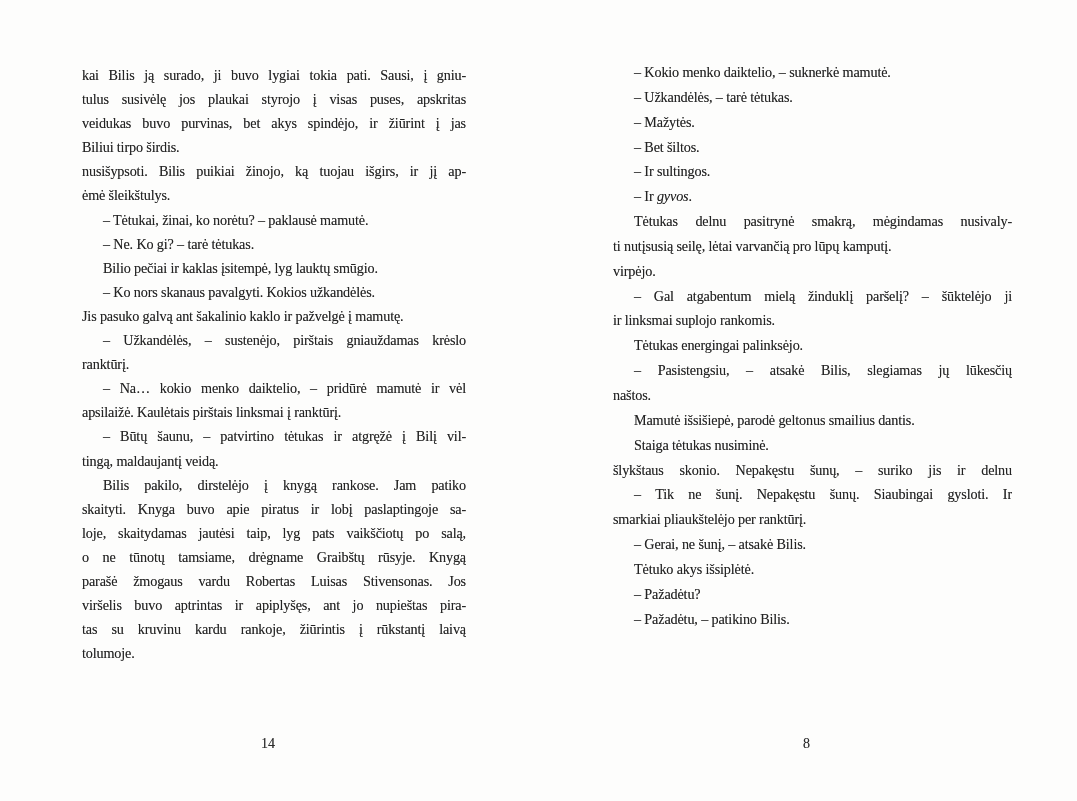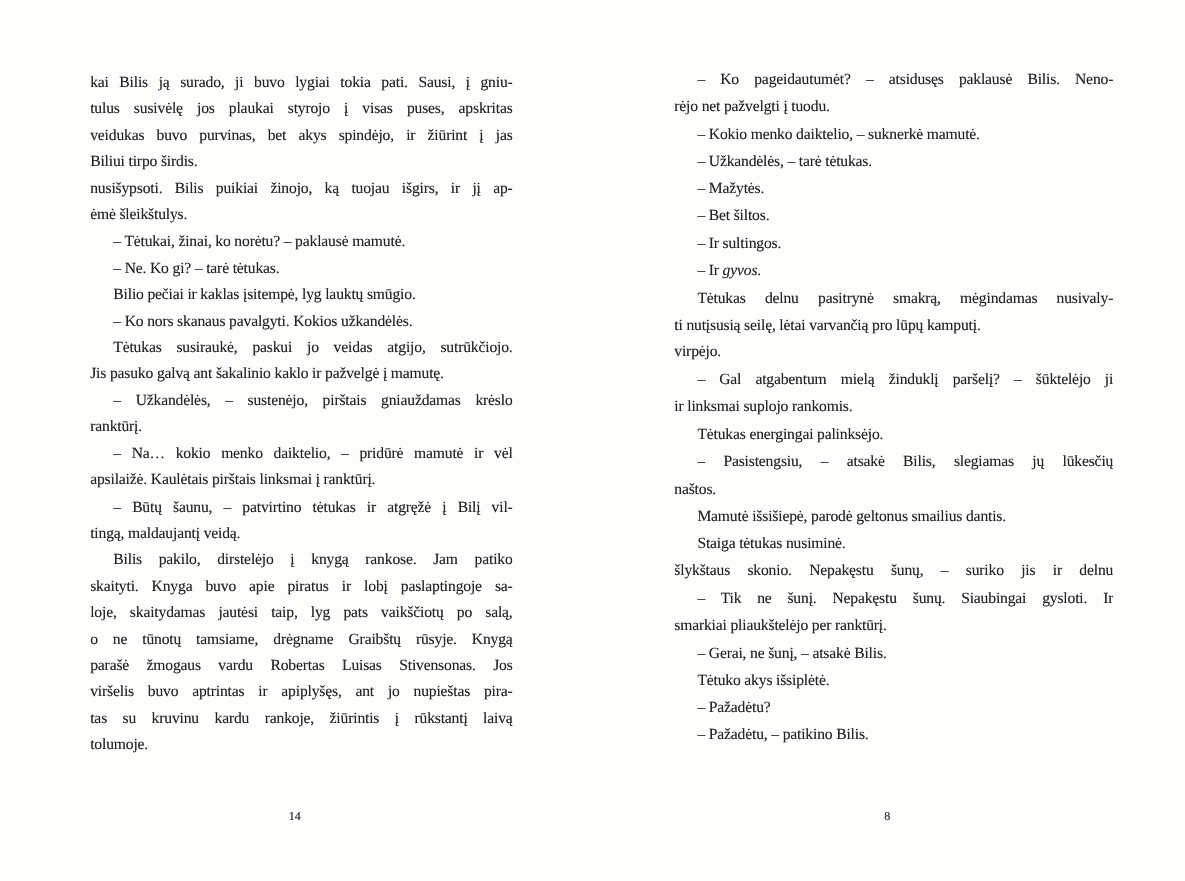--- a/index.html
+++ b/index.html
@@ -48,21 +48,21 @@
     margin-left: 12px;
   }
   .left-col .line  { height: 24.1px; }
   .right-col .line { height: 24.85px; }
   .line.last { text-align-last: left; }
   .line.indent { text-indent: 21px; }
   .italic { font-style: italic; }
   .page-number {
     position: absolute;
     color: #2c2c2c;
-    font-size: 11px;
+    font-size: 14px;
     text-align: center;
     text-shadow: 0 0 0.6px rgba(40,40,40,0.45);
   }
   .page-number.left  { left: 70px;  width: 396px; top: 736px; }
   .page-number.right { left: 601px; width: 411px; top: 736px; }
 </style>
 </head>
 <body>
 
 <div class="spread">
@@ -84,21 +84,20 @@
       <div class="para">
         <div class="line indent last">– Ne. Ko gi? – tarė tėtukas.</div>
       </div>
       <div class="para">
         <div class="line indent last">Bilio pečiai ir kaklas įsitempė, lyg lauktų smūgio.</div>
       </div>
       <div class="para">
         <div class="line indent last">– Ko nors skanaus pavalgyti. Kokios užkandėlės.</div>
       </div>
       <div class="para">
-        <div class="line indent">Tėtukas susiraukė, paskui jo veidas atgijo, sutrūkčiojo.</div>
         <div class="line last">Jis pasuko galvą ant šakalinio kaklo ir pažvelgė į mamutę.</div>
       </div>
       <div class="para">
         <div class="line indent">– Užkandėlės, – sustenėjo, pirštais gniauždamas krėslo</div>
         <div class="line last">ranktūrį.</div>
       </div>
       <div class="para">
         <div class="line indent">– Na… kokio menko daiktelio, – pridūrė mamutė ir vėl</div>
         <div class="line last">apsilaižė. Kaulėtais pirštais linksmai į ranktūrį.</div>
       </div>
@@ -112,24 +111,20 @@
         <div class="line">loje, skaitydamas jautėsi taip, lyg pats vaikščiotų po salą,</div>
         <div class="line">o ne tūnotų tamsiame, drėgname Graibštų rūsyje. Knygą</div>
         <div class="line">parašė žmogaus vardu Robertas Luisas Stivensonas. Jos</div>
         <div class="line">viršelis buvo aptrintas ir apiplyšęs, ant jo nupieštas pira-</div>
         <div class="line">tas su kruvinu kardu rankoje, žiūrintis į rūkstantį laivą</div>
         <div class="line last">tolumoje.</div>
       </div>
     </div>
 
   <div class="textcol right-col" id="right-page-text">
-      <div class="para">
-        <div class="line indent">– Ko pageidautumėt? – atsidusęs paklausė Bilis. Neno-</div>
-        <div class="line last">rėjo net pažvelgti į tuodu.</div>
-      </div>
       <div class="para">
         <div class="line indent last">– Kokio menko daiktelio, – suknerkė mamutė.</div>
       </div>
       <div class="para">
         <div class="line indent last">– Užkandėlės, – tarė tėtukas.</div>
       </div>
       <div class="para">
         <div class="line indent last">– Mažytės.</div>
       </div>
       <div class="para">

